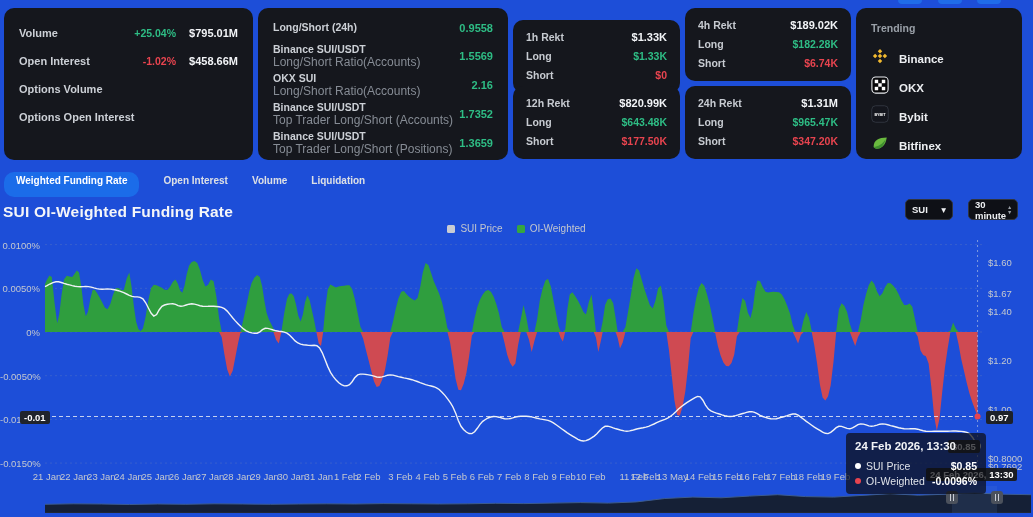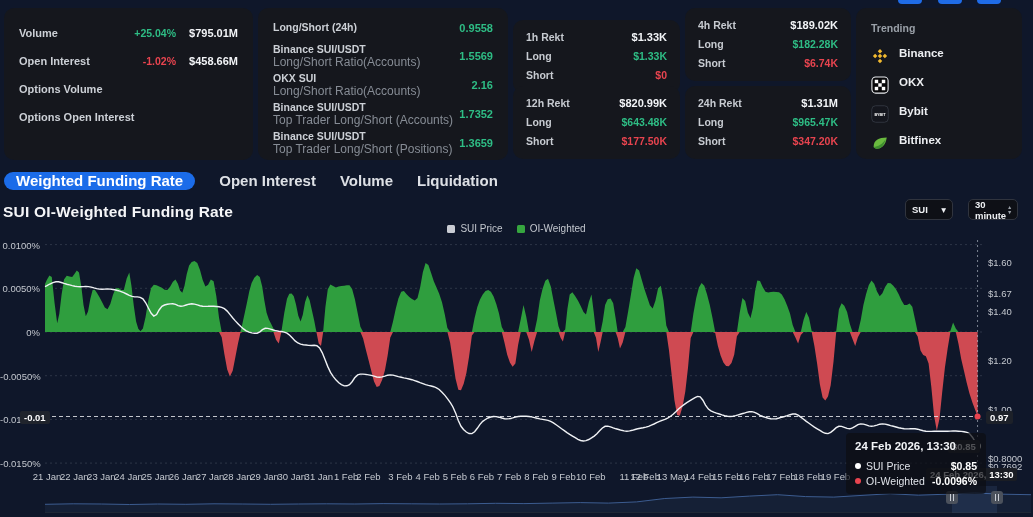--- a/index.html
+++ b/index.html
@@ -1,16 +1,16 @@
 <!DOCTYPE html>
 <html><head>
 <meta charset="utf-8">
 <style>
   html,body{margin:0;padding:0;background:#06070b;}
-  .stage{position:relative;width:1033px;height:517px;background:#0f172a;overflow:hidden;
+  .stage{position:relative;width:1033px;height:517px;background:#1d4ed8;overflow:hidden;
          font-family:"Liberation Sans",sans-serif;-webkit-font-smoothing:antialiased;}
   .frag{position:absolute;top:0;height:4px;width:24px;background:#1f6ce8;border-radius:0 0 4px 4px;z-index:2;}
   .panel{position:absolute;background:#15171d;border-radius:10px;box-sizing:border-box;z-index:2;}
   
   .p-market{left:4px;top:8px;width:249px;height:152px;padding:16px 15px 0;}
   .srow{display:flex;align-items:center;margin-bottom:11px;height:17px;}
   .slabel{flex:1;font-size:11px;font-weight:600;color:#ccd0d6;}
   .schange{font-size:10.5px;font-weight:600;margin-right:10px;}
   .schange.up{color:#2ebd85;} .schange.down{color:#e8444f;}
   .svalue{font-size:11px;font-weight:700;color:#f2f4f7;min-width:52px;text-align:right;}
@@ -27,26 +27,26 @@
   .rk1{left:513px;top:20px;} .rk2{left:685px;top:8px;width:166px;}
   .rk3{left:513px;top:86px;} .rk4{left:685px;top:86px;width:166px;}
   .rrow{display:flex;align-items:center;margin-bottom:5px;height:14px;}
   .rlabel{flex:1;font-size:10.5px;font-weight:600;color:#c7cbd1;}
   .rtotal{font-size:11px;font-weight:700;color:#f2f4f7;}
   .rlong{font-size:10.5px;font-weight:600;color:#2ebd85;}
   .rshort{font-size:10.5px;font-weight:600;color:#e8444f;}
   
   .p-trend{left:856px;top:8px;width:166px;height:151px;padding:14px 15px 0;}
   .ttitle{font-size:10.5px;font-weight:600;color:#9aa0a8;margin-bottom:13px;}
-  .titem{display:flex;align-items:flex-start;gap:10px;margin-bottom:11px;height:18px;}
+  .titem{display:flex;align-items:flex-end;gap:10px;margin-bottom:11px;height:18px;}
   .ticon{width:18px;height:18px;flex:0 0 18px;}
   .tname{font-size:11.5px;font-weight:700;color:#eceef1;}
   
   .tabbar{position:absolute;left:4px;top:172px;display:flex;align-items:center;gap:24px;z-index:2;}
-  .tab{font-size:15px;font-weight:700;color:#dde0e5;height:18px;line-height:18px;cursor:pointer;}
+  .tab{font-size:10px;font-weight:700;color:#dde0e5;height:25px;line-height:18px;cursor:pointer;}
   .tab.active{background:#1b6ce9;color:#fff;border-radius:10px;padding:0 12px;}
   .page-title{position:absolute;left:3px;top:193px;font-size:15.5px;font-weight:800;color:#f5f6f8;z-index:2;letter-spacing:.2px;}
   .select{position:absolute;top:199px;height:21px;border:1px solid #30343e;border-radius:5px;background:#0e1016;
           display:flex;align-items:center;justify-content:space-between;padding:0 6px;box-sizing:border-box;z-index:2;}
   .sel-sym{left:905px;width:48px;} .sel-int{left:968px;width:50px;}
   .select span{font-size:9.5px;font-weight:700;color:#eef0f3;}
   .caret{color:#9aa0a8;font-size:8px;font-weight:400 !important;}
   .spin{display:flex;flex-direction:column;line-height:5px;}
   .spin i{font-style:normal;font-size:5.5px;color:#9aa0a8;}
   

